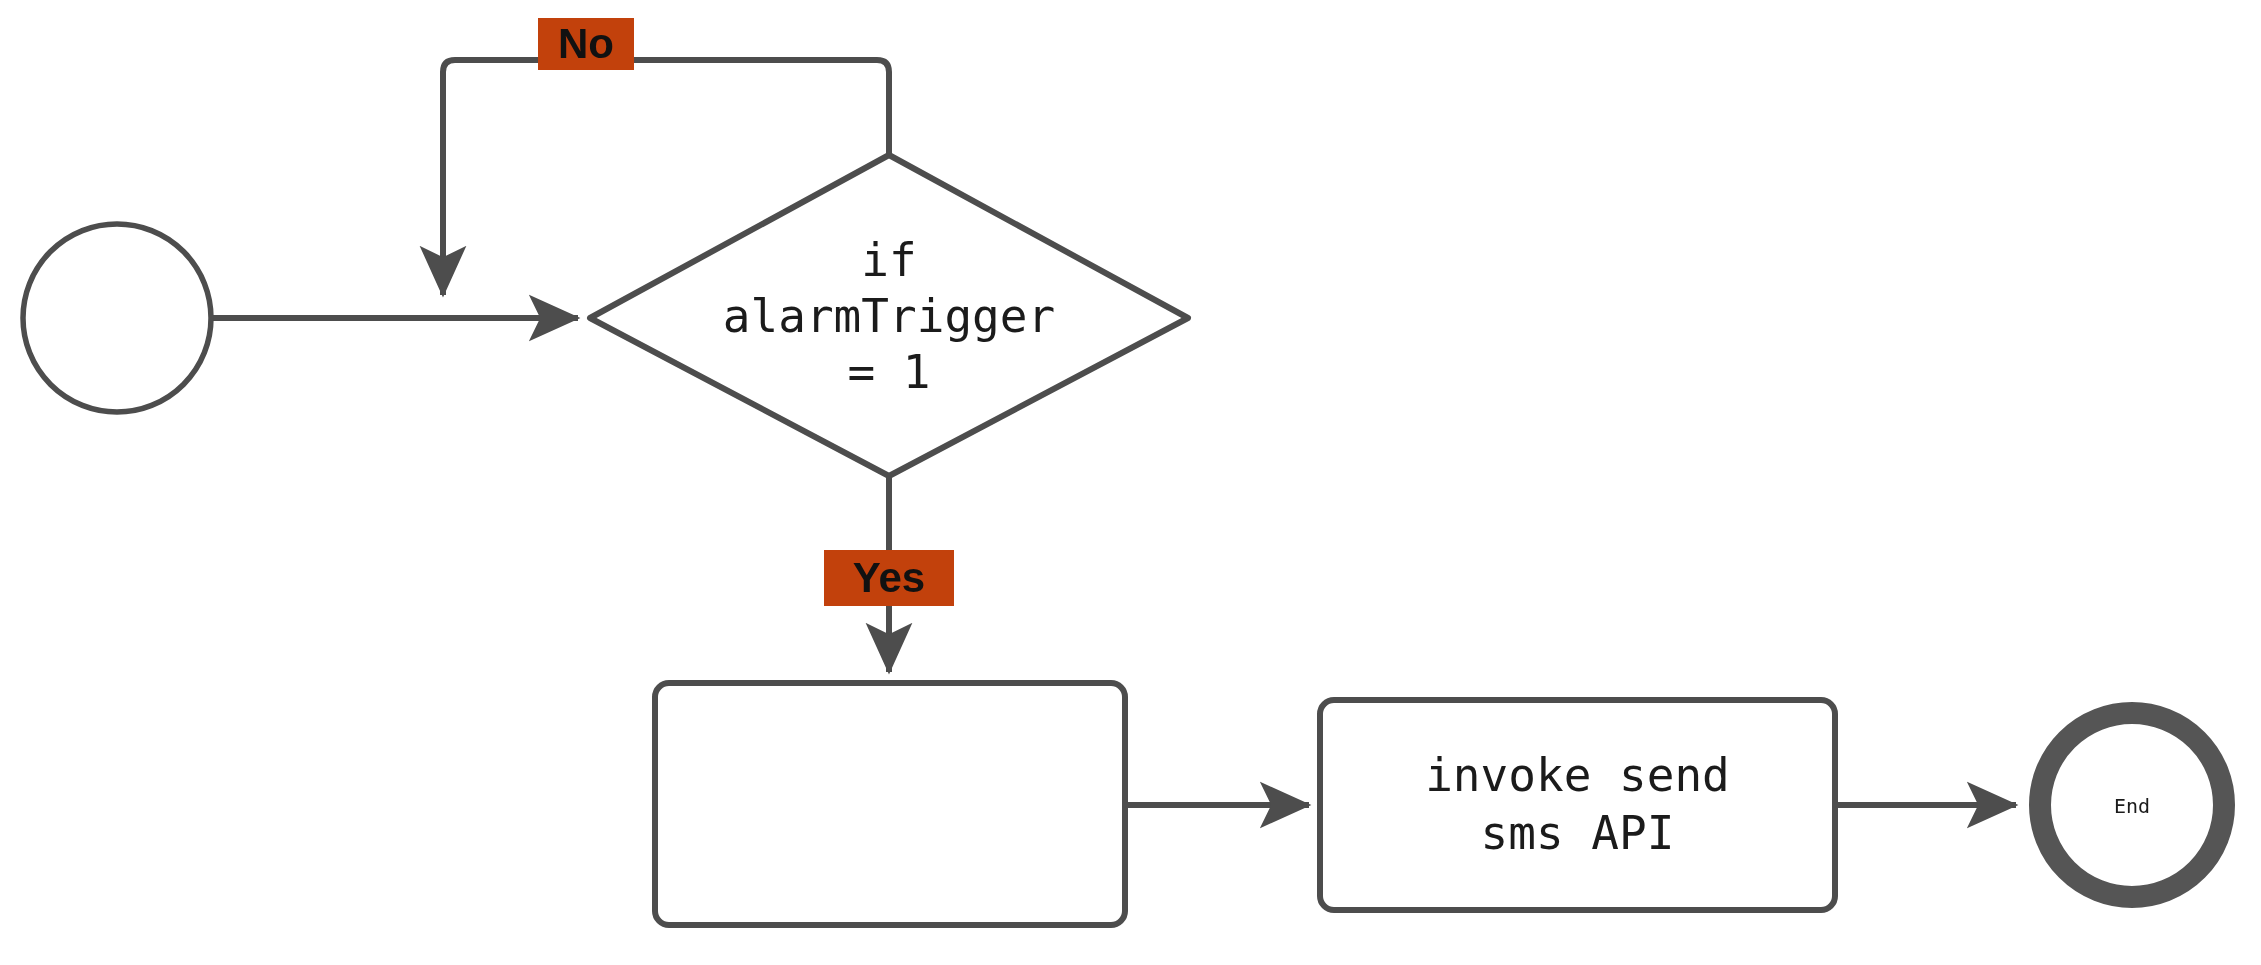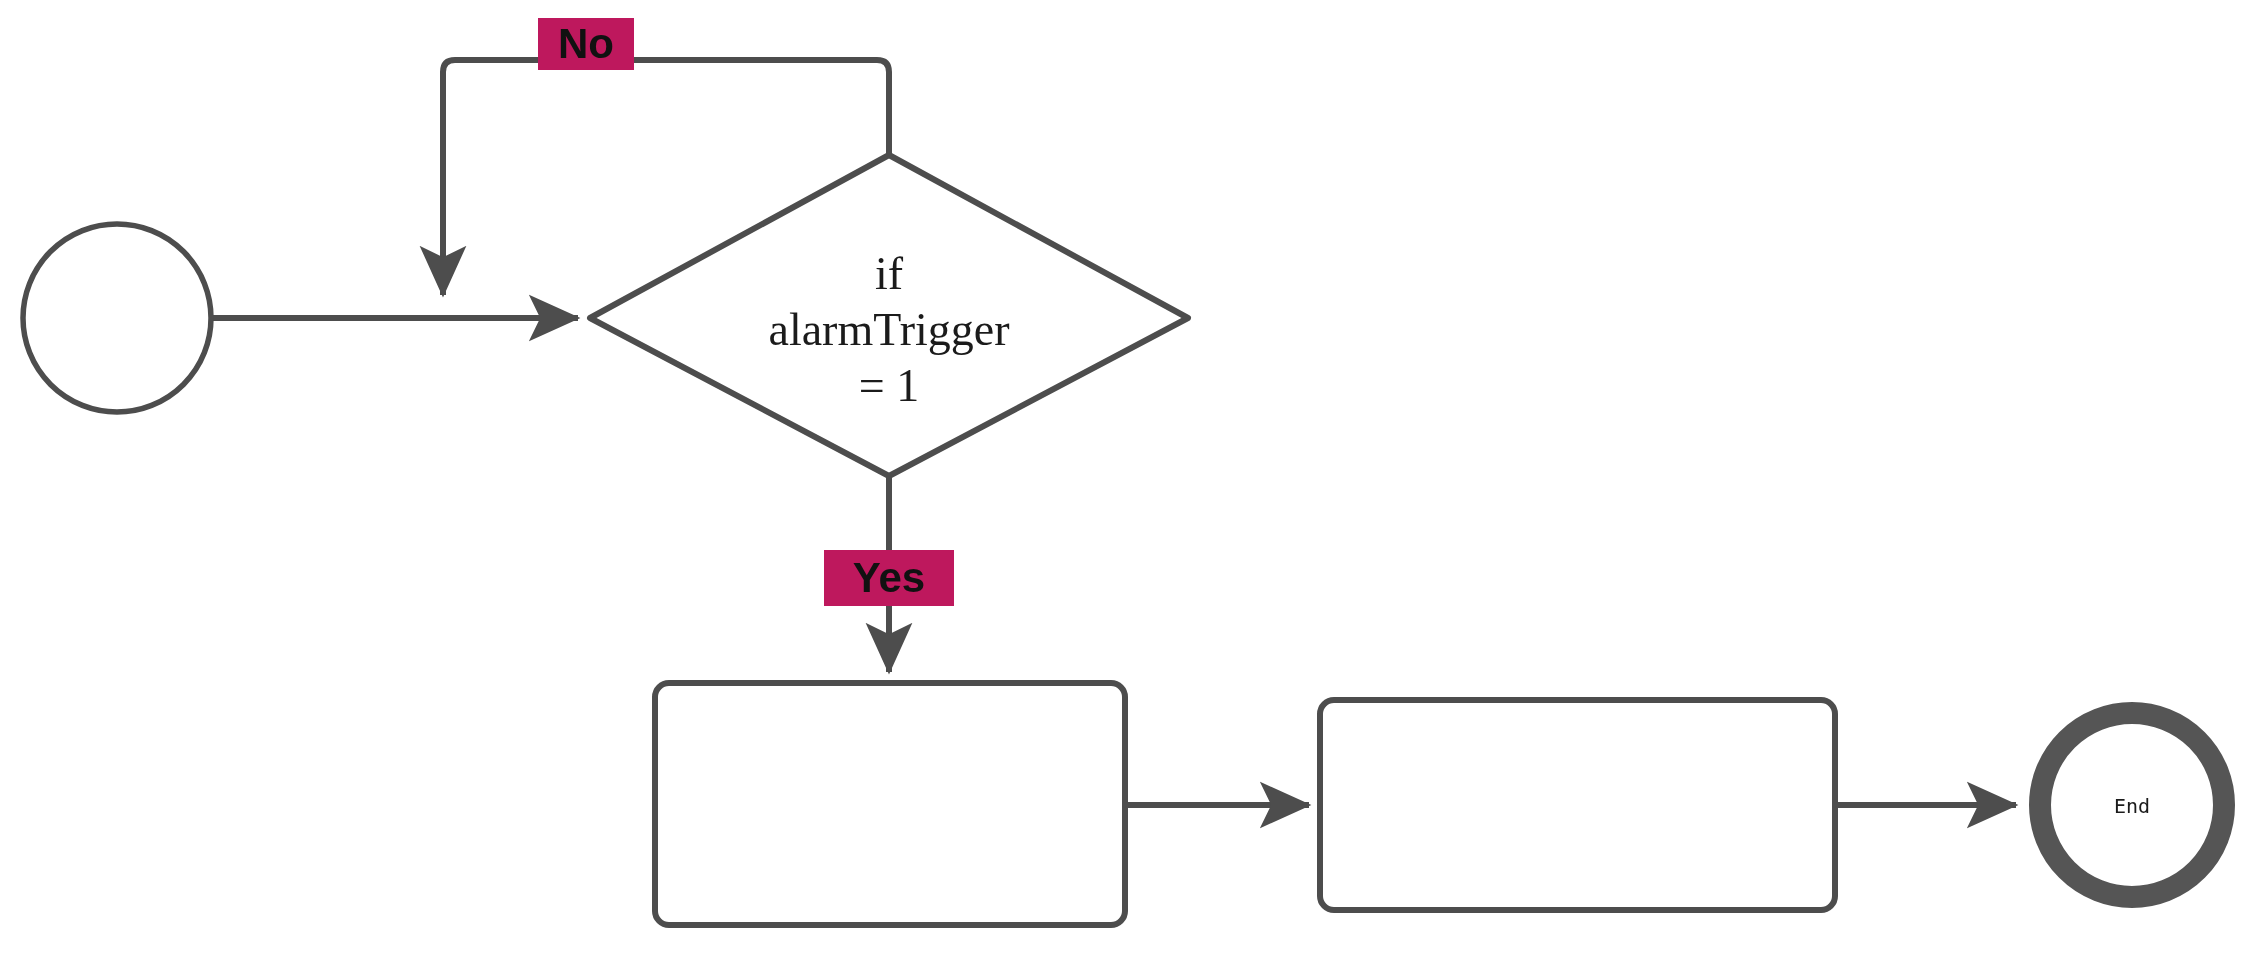--- a/index.html
+++ b/index.html
@@ -43,37 +43,36 @@
     font-family: "DejaVu Sans Mono", "Liberation Mono", monospace;
   }
   .edge-label {
     position: absolute;
     display: flex;
     align-items: center;
     justify-content: center;
     font-family: "Liberation Sans", sans-serif;
     font-weight: bold;
     color: #111111;
-    background: #be185d;
+    background: #c2410c;
     letter-spacing: 0px;
   }
 
   
   #start-node-label {
     left: 22px;  top: 223px;
     width: 190px; height: 190px;
     font-size: 34px;
   }
   
   #decision-node-label {
-    left: 600px; top: 172px;
+    left: 600px; top: 158px;
     width: 578px; height: 316px;
     font-size: 46px;
     line-height: 1.22;
-    font-family: Liberation Serif, serif;
   }
   
   #process-buzzer-label {
     left: 657px; top: 685px;
     width: 466px; height: 238px;
     font-size: 46px;
     line-height: 1.26;
   }
   
   #process-sms-label {
@@ -132,20 +131,22 @@
 
     <circle cx="2132" cy="805" r="92" fill="#ffffff" stroke="#555555" stroke-width="22"></circle>
   </svg>
 
 
   <div class="node-label mono" id="decision-node-label">if
 alarmTrigger
 = 1</div>
 
 
+  <div class="node-label mono" id="process-sms-label">invoke send
+sms API</div>
 
   <div class="node-label mono" id="end-node-label">End</div>
 
   <div class="edge-label" id="edge-label-no">No</div>
 
   <div class="edge-label" id="edge-label-yes">Yes</div>
 
 </div>
 
 </body></html>

